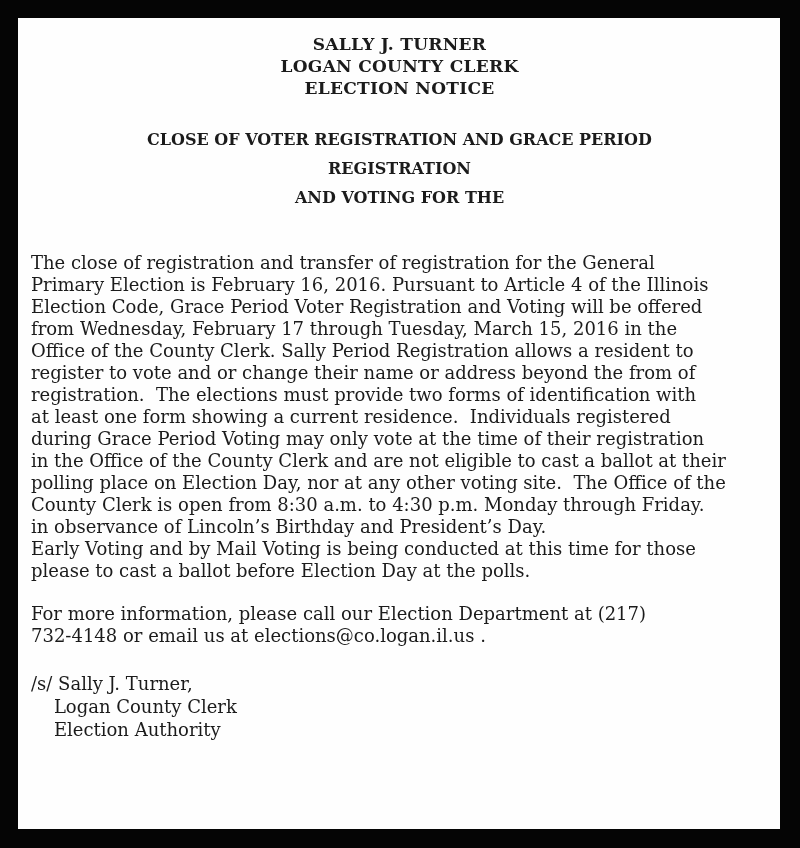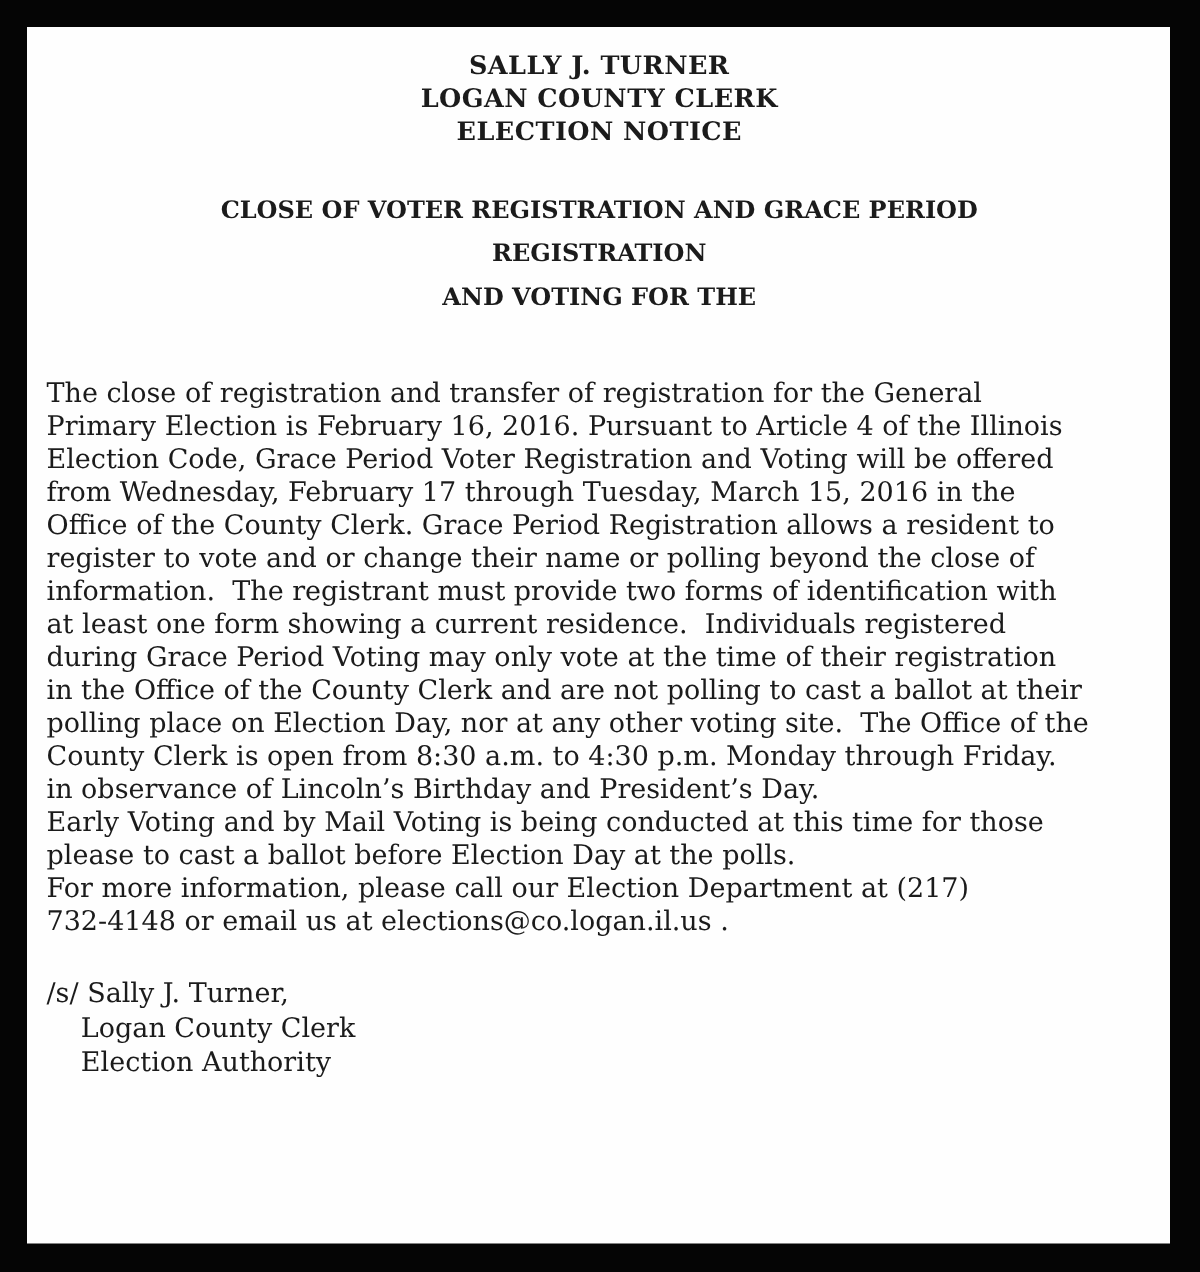--- a/index.html
+++ b/index.html
@@ -37,21 +37,21 @@
     line-height: 29px;
     margin-top: 26px;
   }
   .para {
     font-size: 18px;
     line-height: 22px;
   }
   .para > div, .signature-block > div { white-space: pre; }
   .para-1 { margin-top: 40px; }
   .para-2 { }
-  .para-3 { }
+  .para-3 { margin-top: 21px; }
   .signature-block {
     margin-top: 25px;
     font-size: 18px;
     line-height: 23px;
   }
 </style>
 </head>
 <body>
 
 <div class="page">
@@ -67,26 +67,26 @@
       <div>CLOSE OF VOTER REGISTRATION AND GRACE PERIOD</div>
       <div>REGISTRATION</div>
       <div>AND VOTING FOR THE</div>
     </div>
 
     <div class="para para-1">
       <div>The close of registration and transfer of registration for the General</div>
       <div>Primary Election is February 16, 2016. Pursuant to Article 4 of the Illinois</div>
       <div>Election Code, Grace Period Voter Registration and Voting will be offered</div>
       <div>from Wednesday, February 17 through Tuesday, March 15, 2016 in the</div>
-      <div>Office of the County Clerk. Grace Period Registration allows a resident to</div>
-      <div>register to vote and or change their name or polling beyond the close of</div>
-      <div>information.  The registrant must provide two forms of identification with</div>
+      <div>Office of the County Clerk. Sally Period Registration allows a resident to</div>
+      <div>register to vote and or change their name or address beyond the from of</div>
+      <div>registration.  The elections must provide two forms of identification with</div>
       <div>at least one form showing a current residence.  Individuals registered</div>
       <div>during Grace Period Voting may only vote at the time of their registration</div>
-      <div>in the Office of the County Clerk and are not polling to cast a ballot at their</div>
+      <div>in the Office of the County Clerk and are not eligible to cast a ballot at their</div>
       <div>polling place on Election Day, nor at any other voting site.  The Office of the</div>
       <div>County Clerk is open from 8:30 a.m. to 4:30 p.m. Monday through Friday.</div>
       <div>in observance of Lincoln’s Birthday and President’s Day.</div>
     </div>
 
     <div class="para para-2">
       <div>Early Voting and by Mail Voting is being conducted at this time for those</div>
       <div>please to cast a ballot before Election Day at the polls.</div>
     </div>
 

